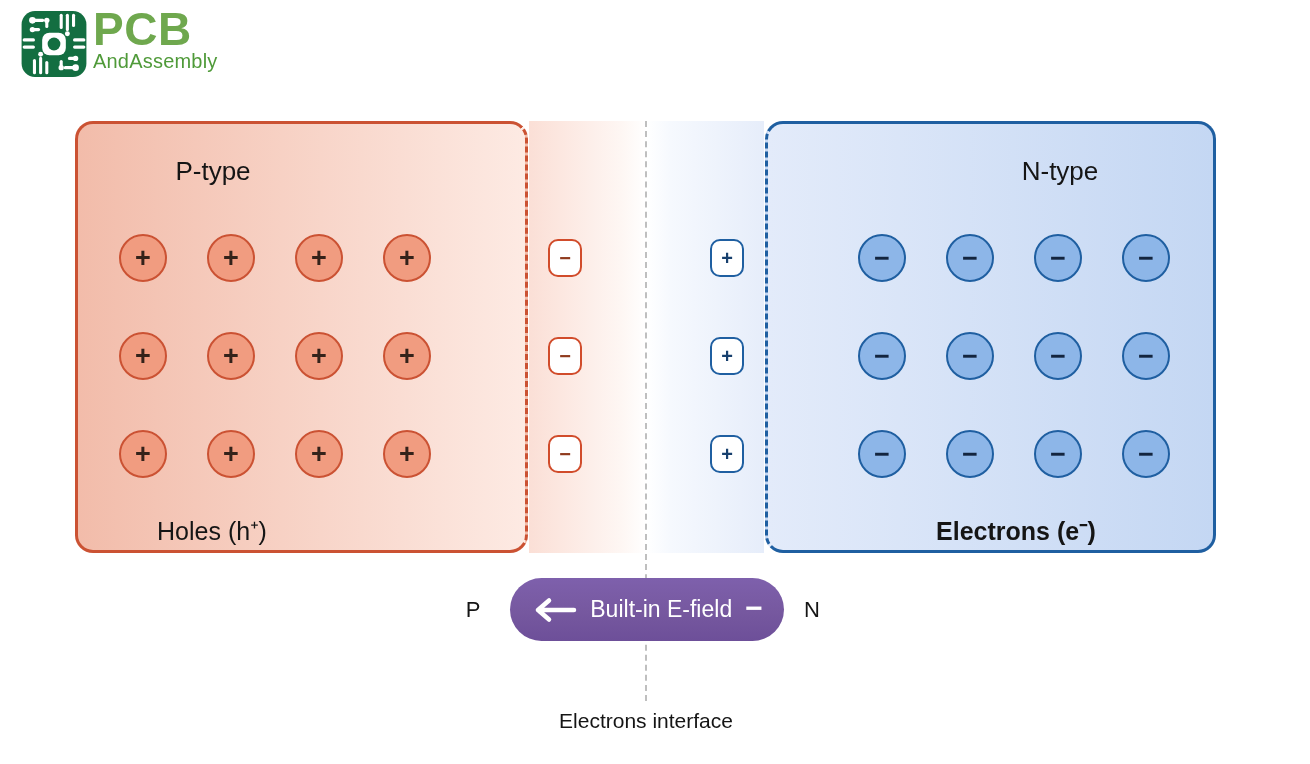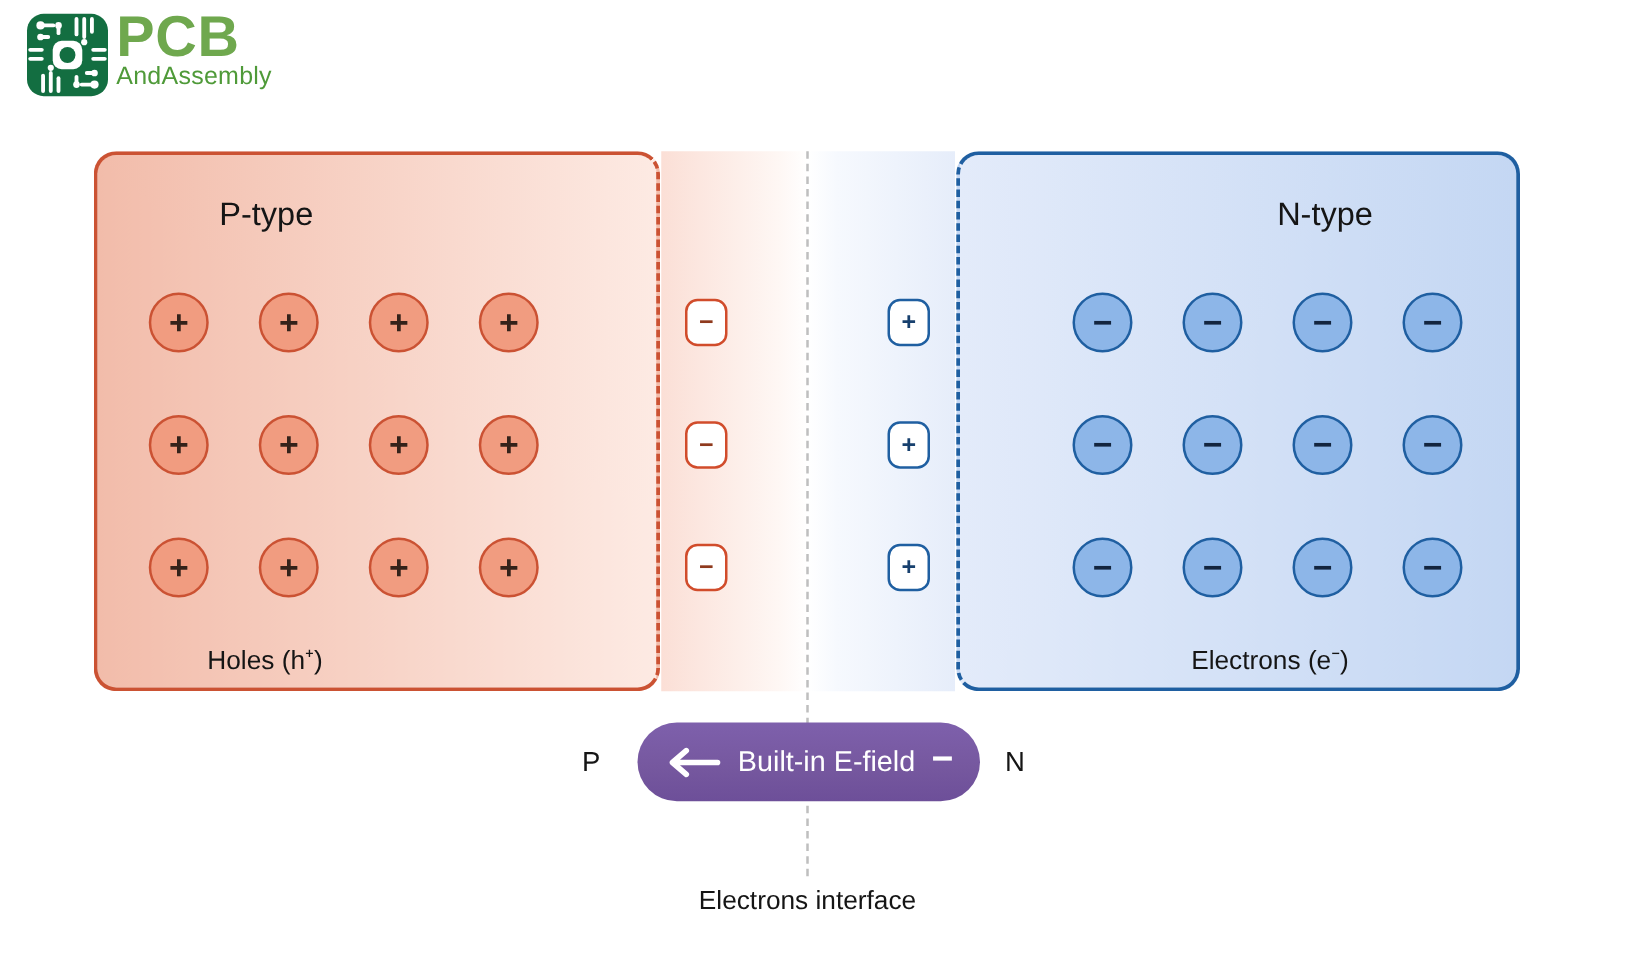--- a/index.html
+++ b/index.html
@@ -29,23 +29,23 @@
   .n-box { left:765px; width:451px; border:3px solid var(--n-accent); border-left-style:dashed;
     background:linear-gradient(to right, var(--n-box-start), var(--n-box-end)); }
 
   .depletion-strip { position:absolute; left:529px; top:121px; width:235px; height:432px; z-index:0;
     background:linear-gradient(to right, #fbdfd6 0%, #fef7f4 40%, #ffffff 50%, #f6f9fe 60%, #e6edfa 100%); }
 
   .region-title { position:absolute; top:156px; transform:translateX(-50%); font-size:26px; font-weight:normal; z-index:2; white-space:nowrap; }
   .p-title { left:213px; }
   .n-title { left:1060px; }
 
-  .region-label { position:absolute; top:513px; transform:translateX(-50%); font-size:21px; z-index:2; white-space:nowrap;text-align:center; }
+  .region-label { position:absolute; top:513px; transform:translateX(-50%); font-size:25px; z-index:2; white-space:nowrap;text-align:center; }
   .p-label { left:212px; }
-  .n-label { left:1016px; }
+  .n-label { left:1016px;font-weight:bold; }
 
   
   .carrier-grid { position:absolute; top:234px; display:grid; grid-template-columns:repeat(4,48px);
     grid-auto-rows:48px; column-gap:40px; row-gap:50px; z-index:2; }
   #p-carriers { left:119px; }
   #n-carriers { left:858px; }
   .carrier { width:48px; height:48px; border-radius:50%; box-sizing:border-box;
     display:flex; align-items:center; justify-content:center; font-size:27px; font-weight:bold; }
   #p-carriers .carrier { background:var(--p-carrier-fill); border:2.5px solid var(--p-accent); color:#34221a; }
   #n-carriers .carrier { background:var(--n-carrier-fill); border:2.5px solid var(--n-accent); color:#13253f; }

